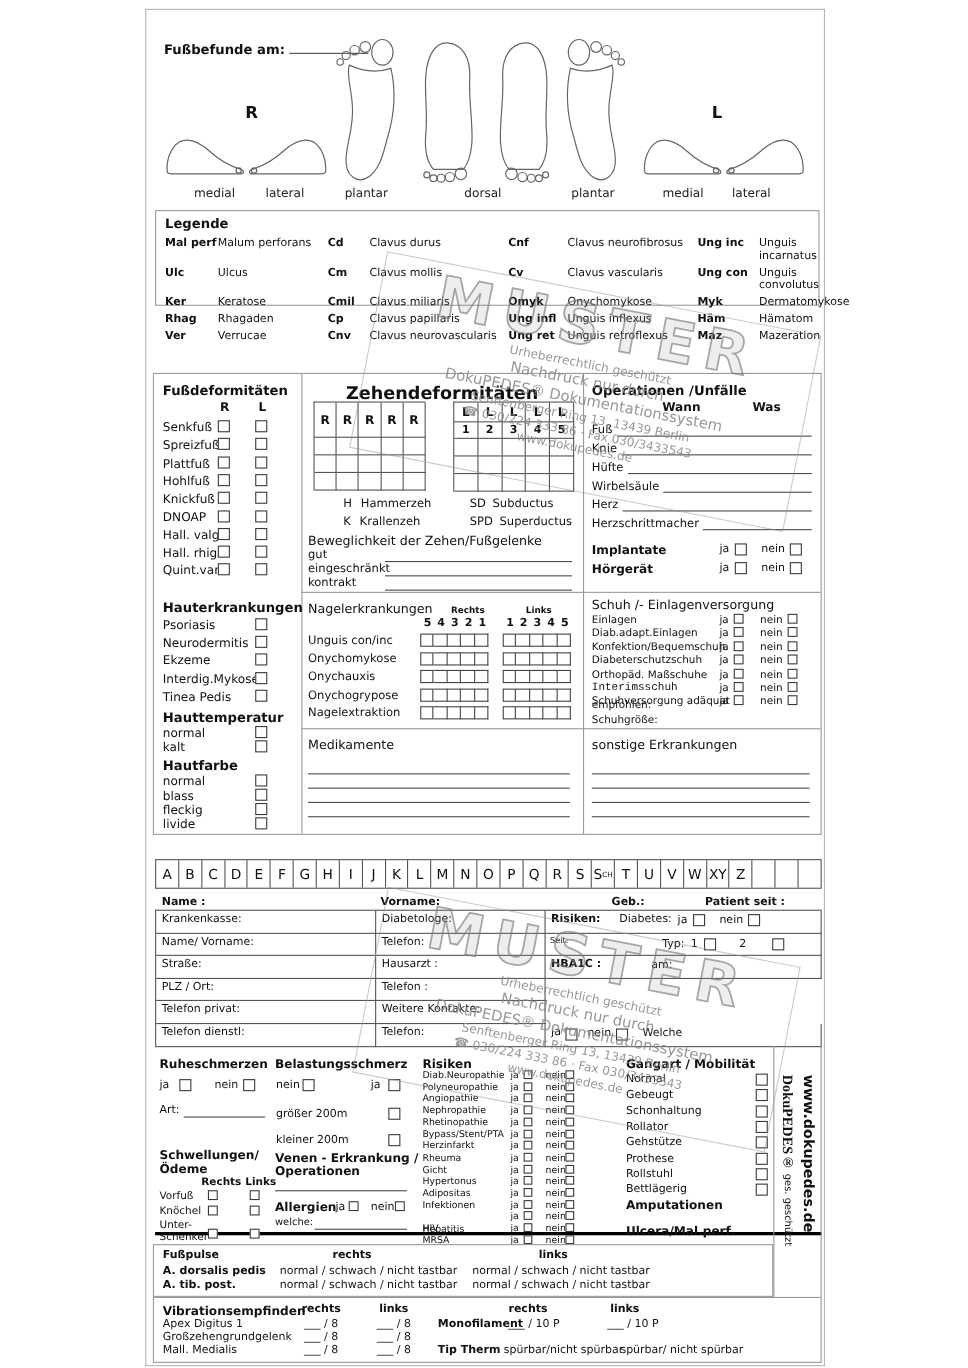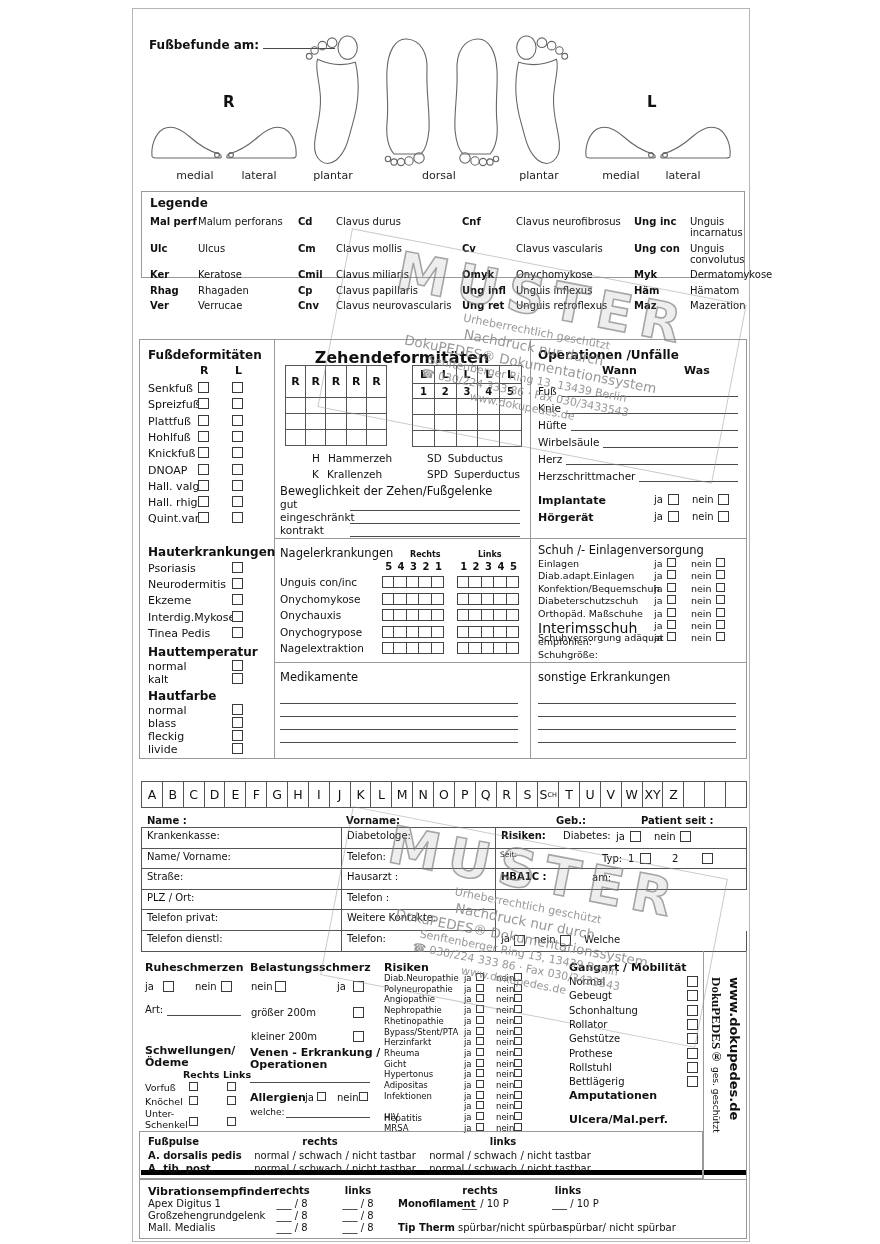--- a/index.html
+++ b/index.html
@@ -51,21 +51,21 @@
   .oprow .wline{flex:1;margin-left:4px;}
   
   .alpharow{position:absolute;left:8px;top:772px;width:606px;height:27px;display:flex;border:1px solid #555;box-sizing:border-box;}
   .acell{flex:1;border-right:1px solid #555;display:flex;align-items:center;justify-content:center;font-size:12.5px;}
   .acell:last-child{border-right:none;}
   .acell sub{font-size:6.5px;}
   .idlab{position:absolute;top:806px;font-size:10px;font-weight:bold;}
   .ptable{position:absolute;left:8px;top:818px;width:606px;border-top:1px solid #555;border-left:1px solid #555;box-sizing:border-box;font-size:10px;}
   .pt-row{display:grid;grid-template-columns:200px 154px 1fr;height:20.6px;}
   .pt-cell{border-right:1px solid #555;border-bottom:1px solid #555;padding:2px 0 0 5px;position:relative;box-sizing:border-box;white-space:nowrap;}
-  .band{position:absolute;left:8px;top:942px;width:606px;height:224px;border-bottom:5px solid #000000;box-sizing:border-box;}
+  .band{position:absolute;left:8px;top:942px;width:606px;height:172px;border-bottom:3px solid #000000;box-sizing:border-box;}
   .b-h{position:absolute;font-weight:bold;font-size:11px;white-space:nowrap;}
   .b-t{position:absolute;font-size:10px;white-space:nowrap;}
   .r-t{position:absolute;font-size:8.5px;white-space:nowrap;}
   .sidestrip{position:absolute;left:570px;top:942px;width:44px;height:228px;border-left:1px solid #999;border-right:1px solid #999;box-sizing:border-box;display:flex;justify-content:center;gap:3px;padding-top:26px;}
   .vtext{writing-mode:vertical-rl;font-size:12px;white-space:nowrap;}
   .pulsebox{position:absolute;left:6px;top:1122px;width:564px;height:48px;border:1px solid #999;box-sizing:border-box;}
   .vibbox{position:absolute;left:6px;top:1170px;width:608px;height:60px;border:1px solid #999;box-sizing:border-box;}
   .pp{position:absolute;font-size:10px;white-space:nowrap;}
   .ctr{transform:translateX(-50%);}
   
@@ -545,21 +545,21 @@
           <span class="cb s9 abs" style="left: 186px;"></span>
         </div>
         <div class="lrow" style="top: 267.6px;">
           <span class="abs" style="left: 8px; font-size: 9.5px; white-space: nowrap;">Orthopäd. Maßschuhe</span>
           <span class="abs" style="left: 124px; font-size: 9.5px;">ja</span>
           <span class="cb s9 abs" style="left: 137px;"></span>
           <span class="abs" style="left: 161px; font-size: 9.5px;">nein</span>
           <span class="cb s9 abs" style="left: 186px;"></span>
         </div>
         <div class="lrow" style="top: 280px;">
-          <span class="abs" style="left: 8px; font-size: 14px; white-space: nowrap;">Interimsschuh</span>
+          <span class="abs" style="left: 8px; font-size: 10px; white-space: nowrap; font-family: Liberation Mono, monospace;">Interimsschuh</span>
           <span class="abs" style="left: 124px; font-size: 9.5px;">ja</span>
           <span class="cb s9 abs" style="left: 137px;"></span>
           <span class="abs" style="left: 161px; font-size: 9.5px;">nein</span>
           <span class="cb s9 abs" style="left: 186px;"></span>
         </div>
         <div class="lrow" style="top: 292.4px;">
           <span class="abs" style="left: 8px; font-size: 9.5px; white-space: nowrap;">Schuhversorgung adäquat</span>
           <span class="abs" style="left: 124px; font-size: 9.5px;">ja</span>
           <span class="cb s9 abs" style="left: 137px;"></span>
           <span class="abs" style="left: 161px; font-size: 9.5px;">nein</span>

